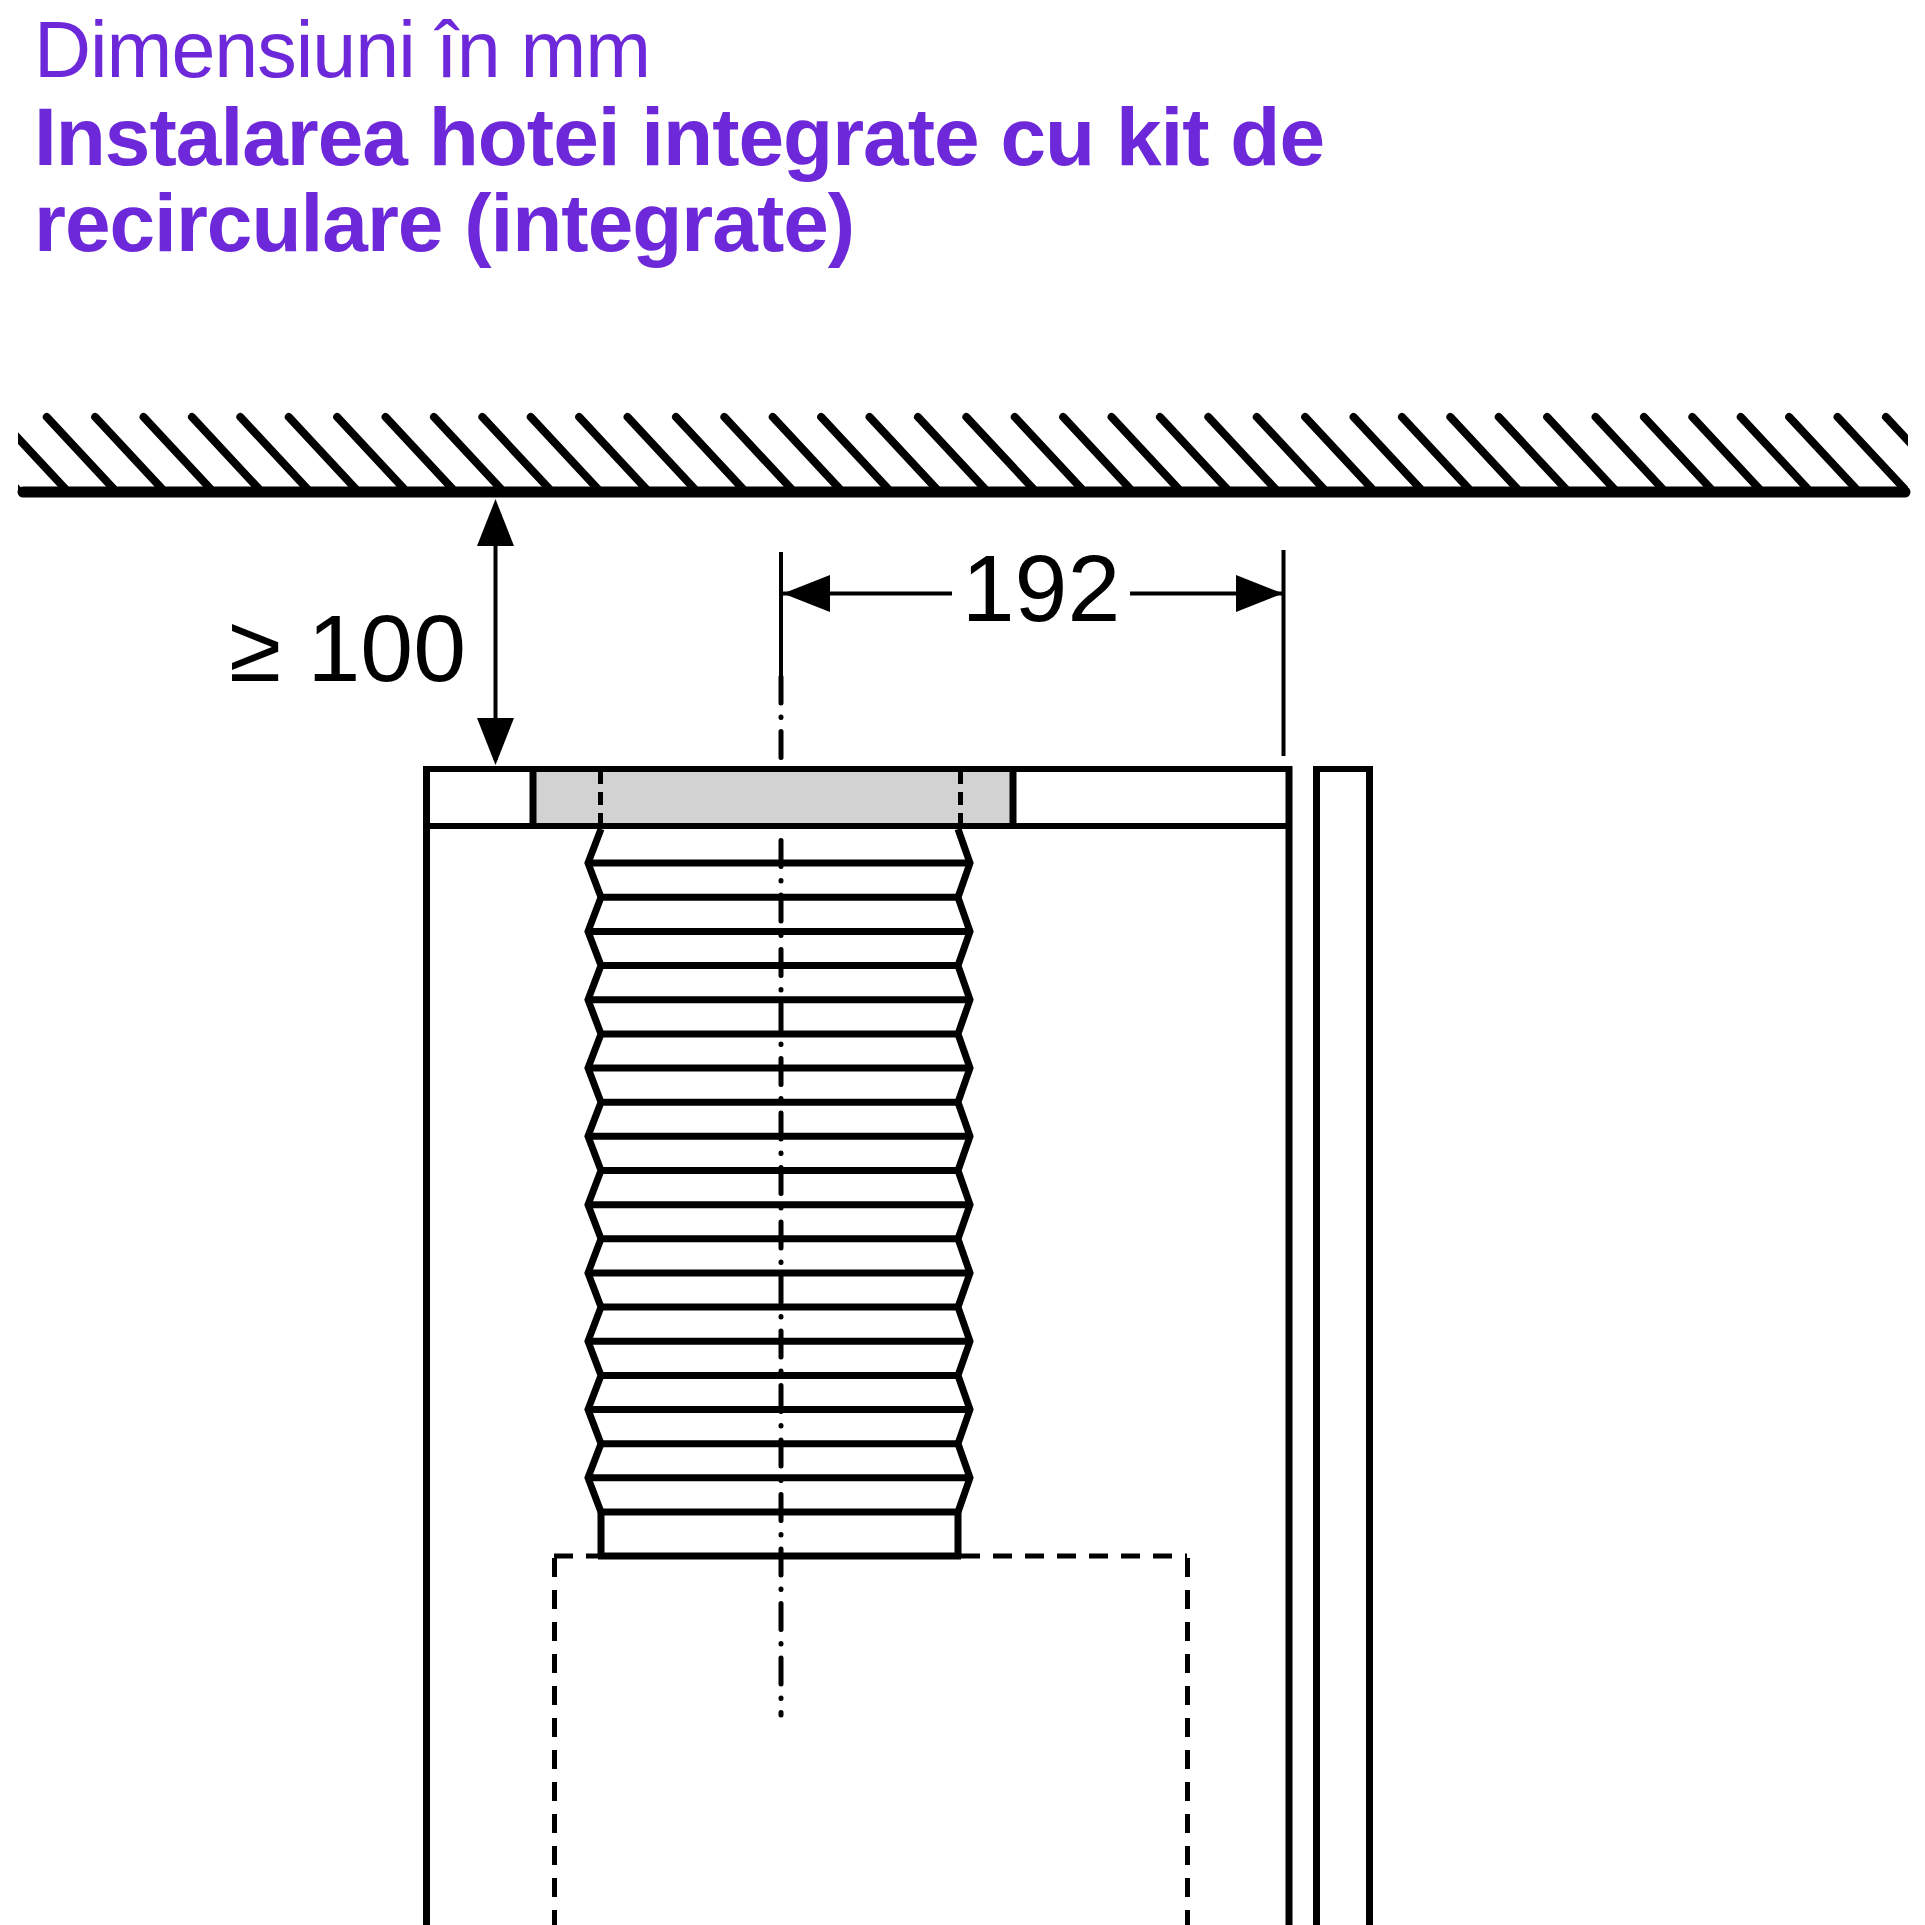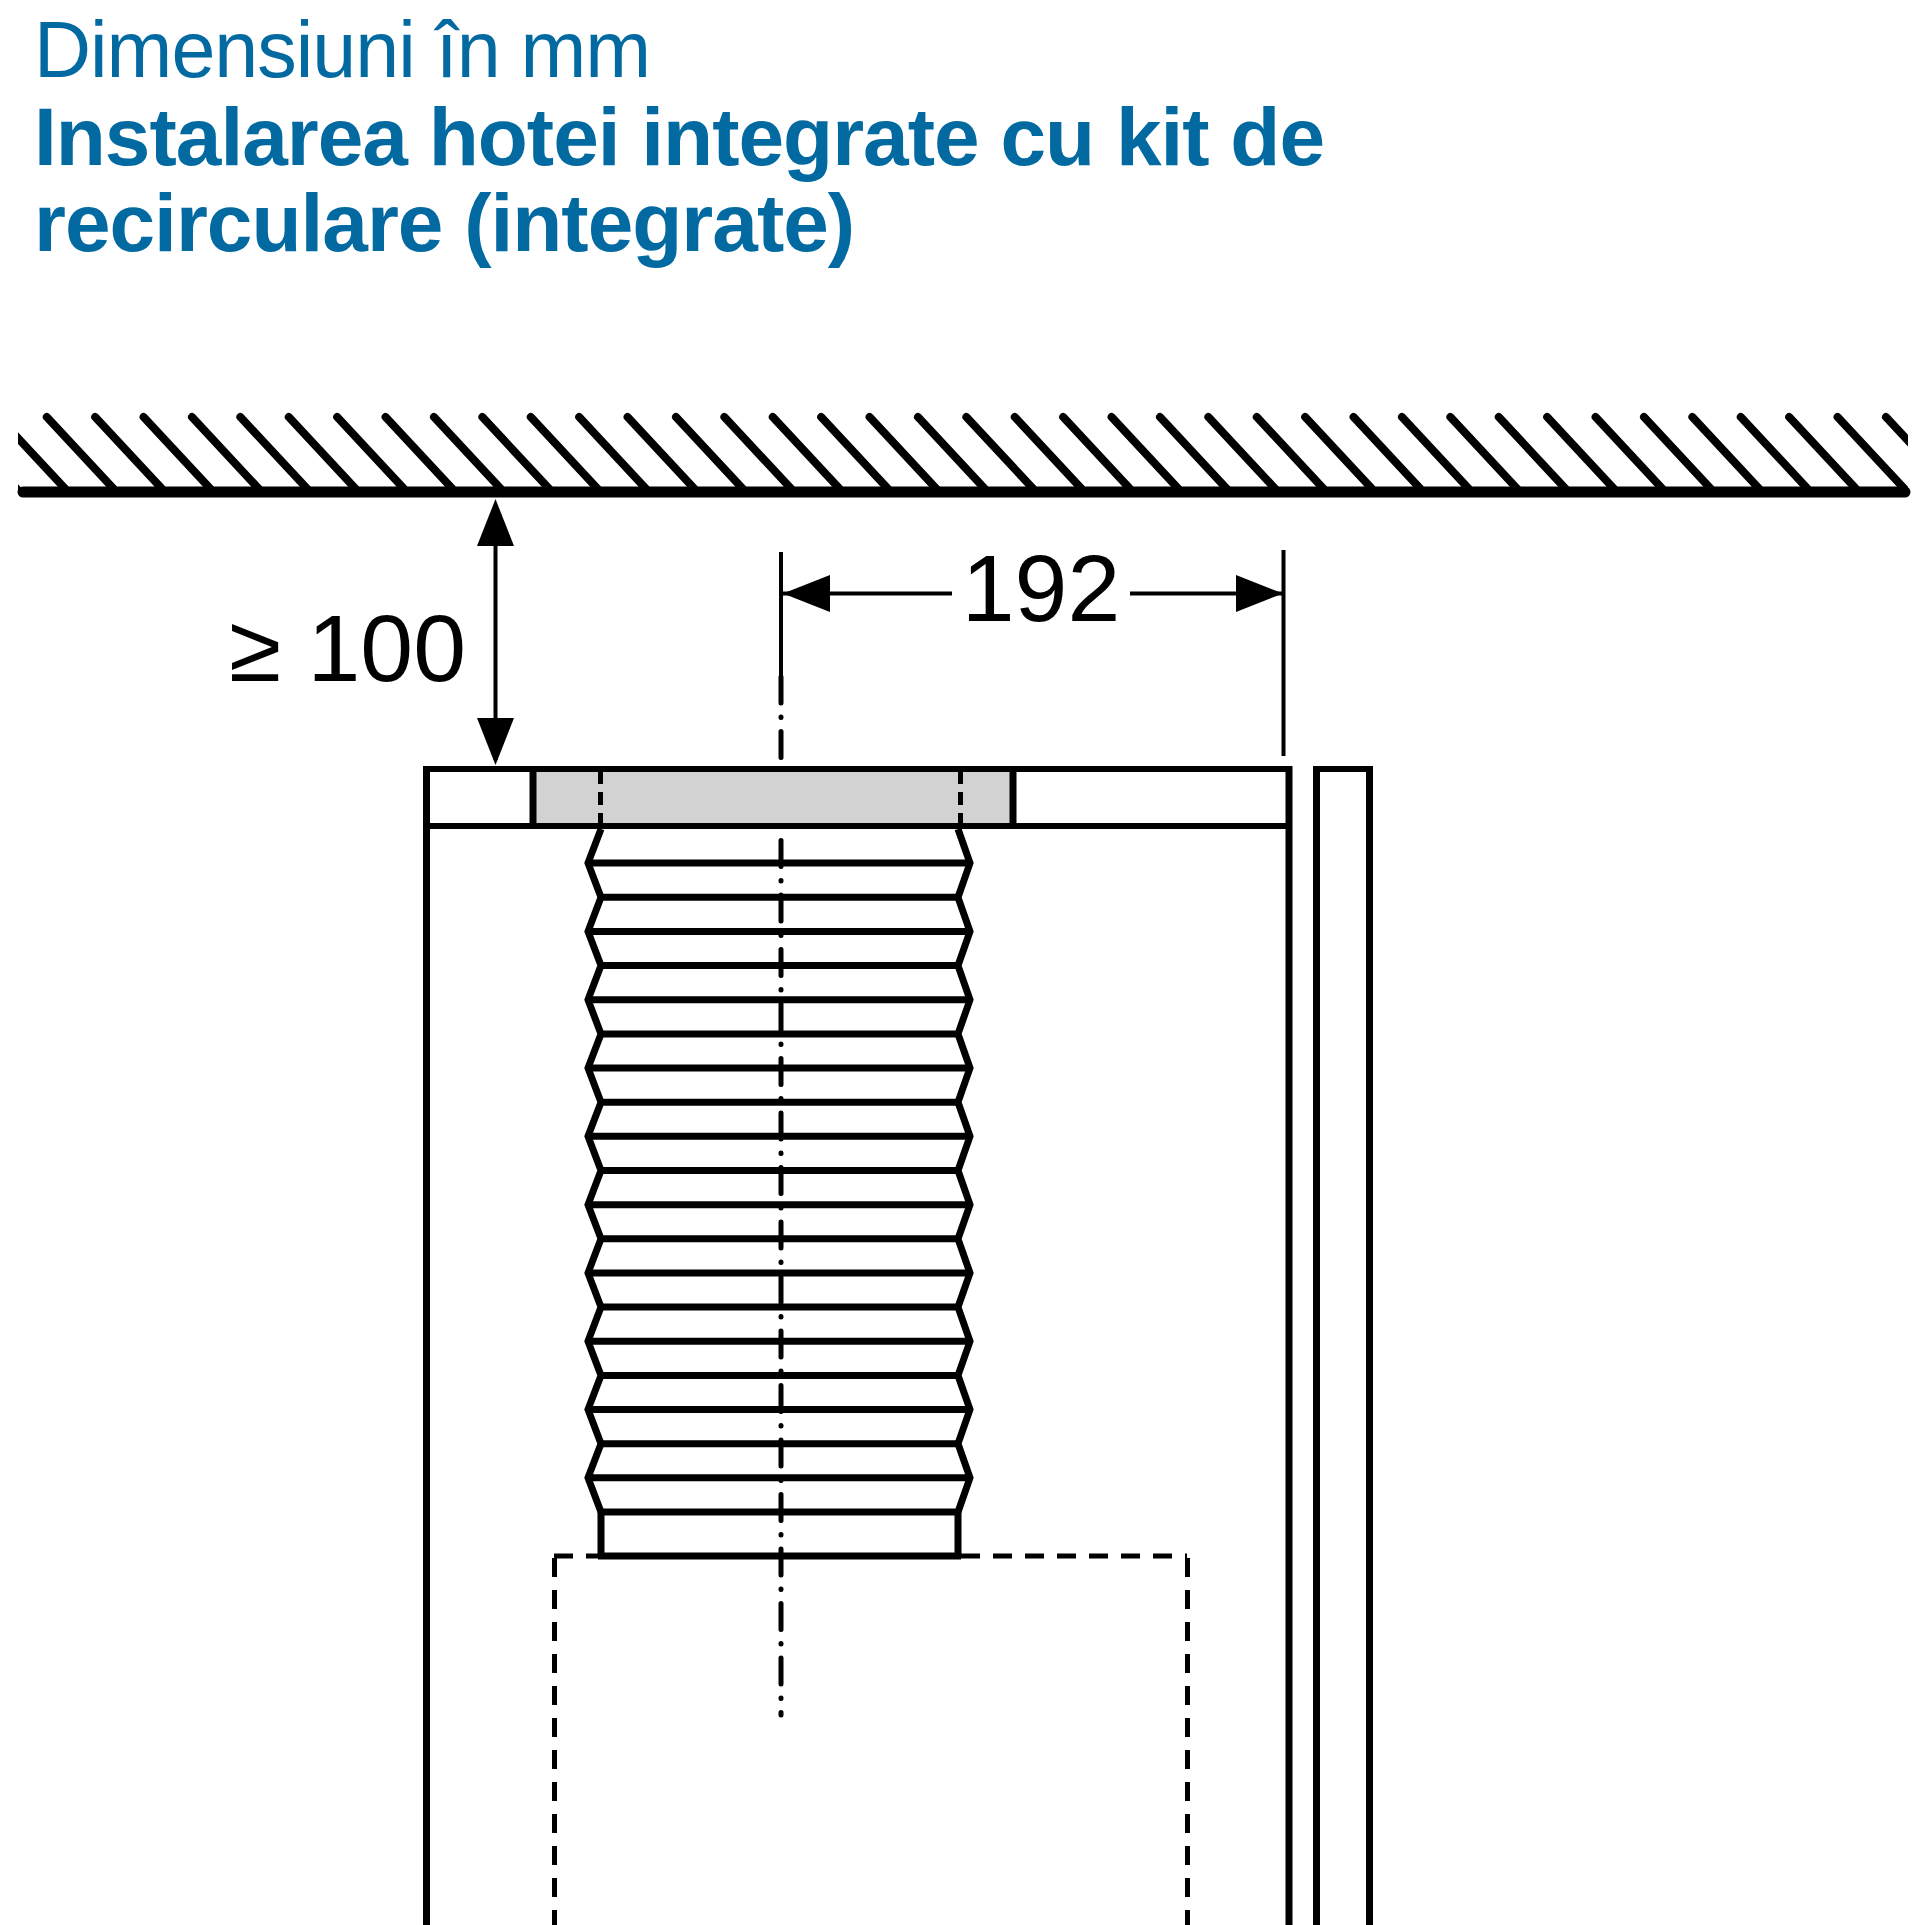--- a/index.html
+++ b/index.html
@@ -14,21 +14,21 @@
   #page {
     position: relative;
     width: 1925px;
     height: 1925px;
     background: #ffffff;
   }
   #titleblock {
     position: absolute;
     left: 34px;
     top: 6px;
-    color: #0369a1;
+    color: #6d28d9;
     white-space: nowrap;
   }
   .title-line1 {
     font-size: 79px;
     font-weight: 400;
     line-height: 88px;
     letter-spacing: -1px;
   }
   .title-line2, .title-line3 {
     font-size: 82px;

